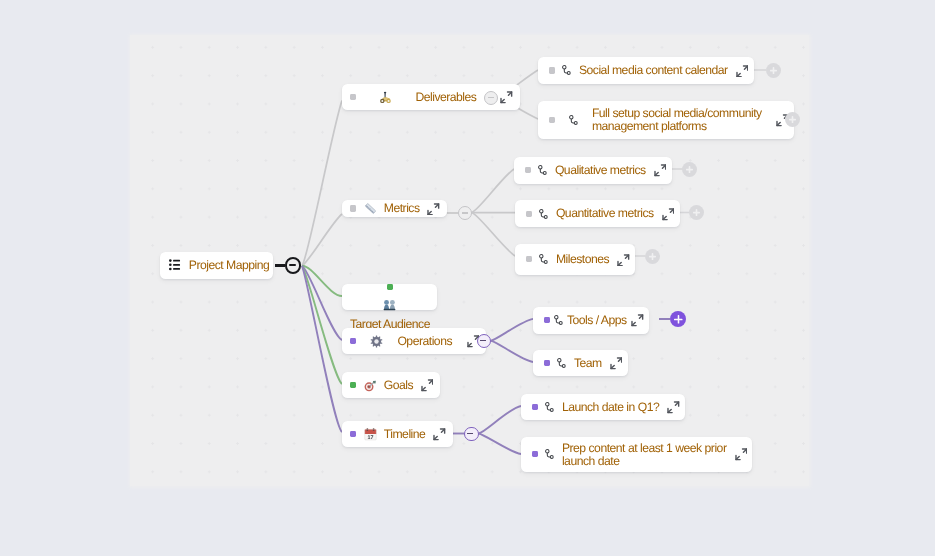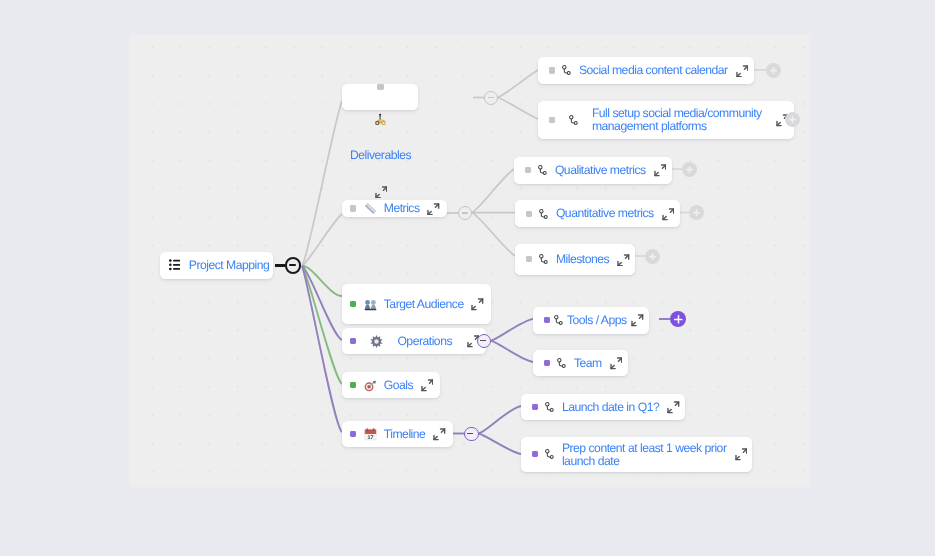--- a/index.html
+++ b/index.html
@@ -8,21 +8,21 @@
     background-image:radial-gradient(circle, #e5e5e7 1.2px, transparent 1.3px);
     background-size:28.3px 28.3px; background-position: 8.5px 26.5px;
     box-shadow:0 0 3px 1.5px #eeeeef;}
   svg#edges{position:absolute;left:0;top:0;width:935px;height:556px;pointer-events:none;}
   .node{position:absolute;background:#fff;border-radius:5.5px;display:flex;align-items:center;
      box-shadow:0 1px 2px rgba(16,24,40,.07),0 2px 5px rgba(16,24,40,.055);
      box-sizing:border-box;}
   .sq{width:6.4px;height:6.4px;border-radius:1.4px;flex:0 0 auto;}
   .ico{flex:0 0 auto;display:block;}
   .exp{margin-left:0.6px;position:relative;top:0.5px;}
-  .label{font-size:12.2px;color:#3b82f6;line-height:12.8px;letter-spacing:-0.5px;}
+  .label{font-size:12.2px;color:#a16207;line-height:12.8px;letter-spacing:-0.5px;}
   .two-line .label{line-height:13.3px;position:relative;top:0.6px;}
   .nowrap{white-space:nowrap;}
   .toggle{position:absolute;border-radius:50%;box-sizing:border-box;}
   .plus{position:absolute;border-radius:50%;box-sizing:border-box;}
 </style>
 </head>
 <body>
 
 <div id="canvas"></div>
 
@@ -67,21 +67,21 @@
       <rect x="3.9" y="4.65" width="6.6" height="1.7" rx="0.5" fill="#1b1c20"></rect>
       <rect x="3.9" y="8.65" width="6.6" height="1.7" rx="0.5" fill="#1b1c20"></rect>
     </svg>
   <span class="label nowrap">Project Mapping</span>
 </div>
 <div style="position:absolute;left:274.5px;top:264.2px;width:10.5px;height:2.4px;background:#18191c;"></div>
 <div class="toggle" style="left:284.8px;top:257.4px;width:16.4px;height:16.4px;border:2.3px solid #18191c;background:#eeeeef;">
   <div style="position:absolute;left:2.2px;top:4.9px;width:7.4px;height:2.2px;background:#18191c;border-radius:1px;"></div>
 </div>
 
-<div class="node" style="left:342px;top:84px;height:26px;padding:0 7.0px 0 8px;gap:23px;flex-direction:column;">
+<div class="node" style="left:342px;top:84px;height:26px;padding:0 7.0px 0 8px;gap:23px;">
   <span class="sq" style="background:#c6c6ca"></span>
   <svg class="ico emoji-scooter" width="13" height="13" viewBox="0 0 16 16">
       <g>
         <path d="M6.6 1.6 L8.4 1.6 L8.1 8.2 L6.9 8.2 Z" fill="#3b4450"></path>
         <ellipse cx="7.5" cy="1.9" rx="1.5" ry="0.9" fill="#323b46"></ellipse>
         <path d="M3.3 11.0 C4.6 8.2 6.6 7.4 9.2 8.0 L13.0 9.0 L13.4 12.6 L4.4 13.0 Z" fill="#c9a84e"></path>
         <path d="M5.4 9.4 C6.4 8.2 8.0 8.0 9.6 8.4 L12.2 9.1 L12.4 11.2 L5.6 11.4 Z" fill="#ddc279"></path>
         <circle cx="4.1" cy="12.2" r="2.7" fill="#6e5c33"></circle>
         <circle cx="4.1" cy="12.2" r="1.25" fill="#f5f3ef"></circle>
         <circle cx="11.8" cy="12.2" r="2.7" fill="#caa94f"></circle>
@@ -113,21 +113,21 @@
   <svg class="ico exp" width="12.6" height="12.6" viewBox="0 0 12 12">
       <g stroke="#52555c" stroke-width="1.35" stroke-linecap="round" stroke-linejoin="round" fill="none">
         <path d="M11.1 4.9 L11.1 0.95 L7.15 0.95"></path>
         <path d="M11.1 0.95 L8.05 4.0"></path>
         <path d="M0.95 7.1 L0.95 11.05 L4.9 11.05"></path>
         <path d="M0.95 11.05 L4.0 8.0"></path>
       </g>
     </svg>
 </div>
 
-<div class="node" style="left:342px;top:284px;height:40px;padding:0 7.0px 0 8px;gap:7.2px;">
+<div class="node" style="left:342px;top:284px;height:26px;padding:0 7.0px 0 8px;gap:7.2px;flex-direction:column;">
   <span class="sq" style="background:#4caf54"></span>
   <svg class="ico emoji-busts" width="13" height="13" viewBox="0 0 16 16">
       <g>
         <path d="M1.3 13.8 C1.3 9.9 2.65 8.1 4.35 8.1 C6.05 8.1 7.4 9.9 7.4 13.8 Z" fill="#5c7f9e"></path>
         <circle cx="4.35" cy="5.4" r="3.0" fill="#6d90ae"></circle>
         <path d="M8.5 13.8 C8.5 9.9 9.85 8.1 11.55 8.1 C13.25 8.1 14.6 9.9 14.6 13.8 Z" fill="#8ca1b3"></path>
         <circle cx="11.55" cy="5.4" r="3.0" fill="#9db1c1"></circle>
         <rect x="0.8" y="13.1" width="14.4" height="1.85" rx="0.6" fill="#2d4252"></rect>
       </g>
     </svg>

